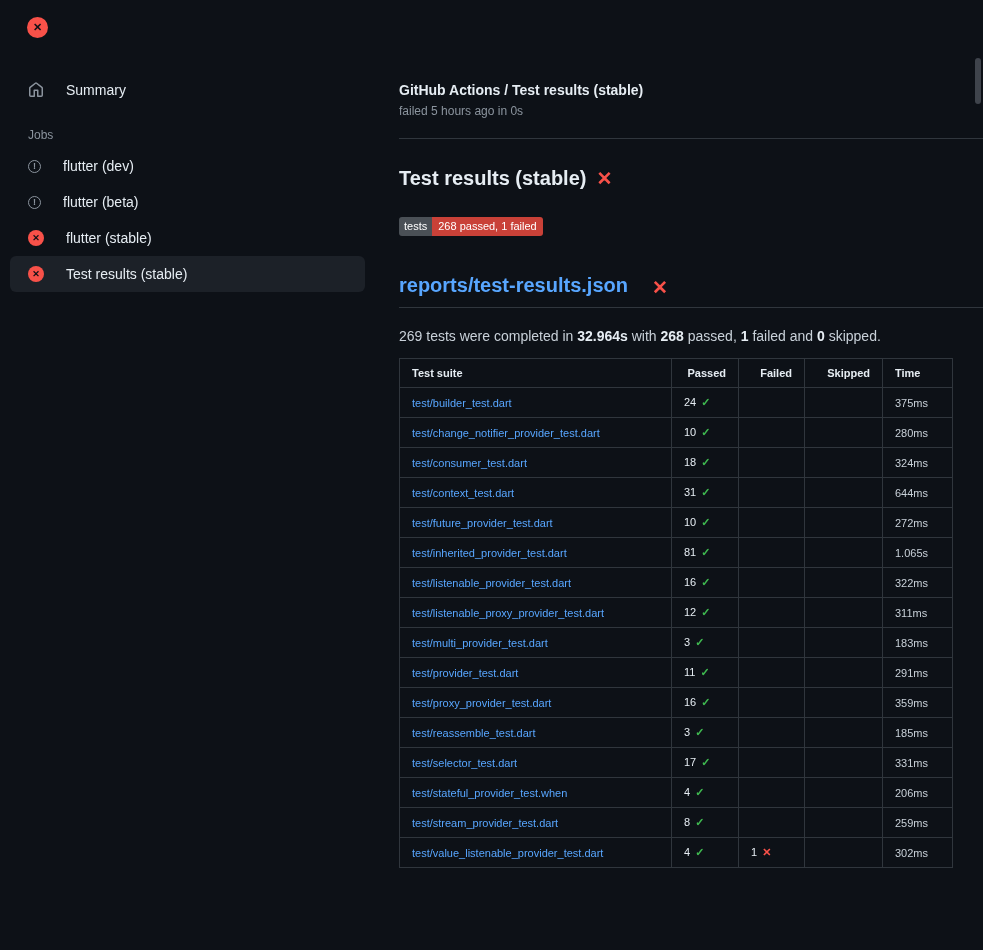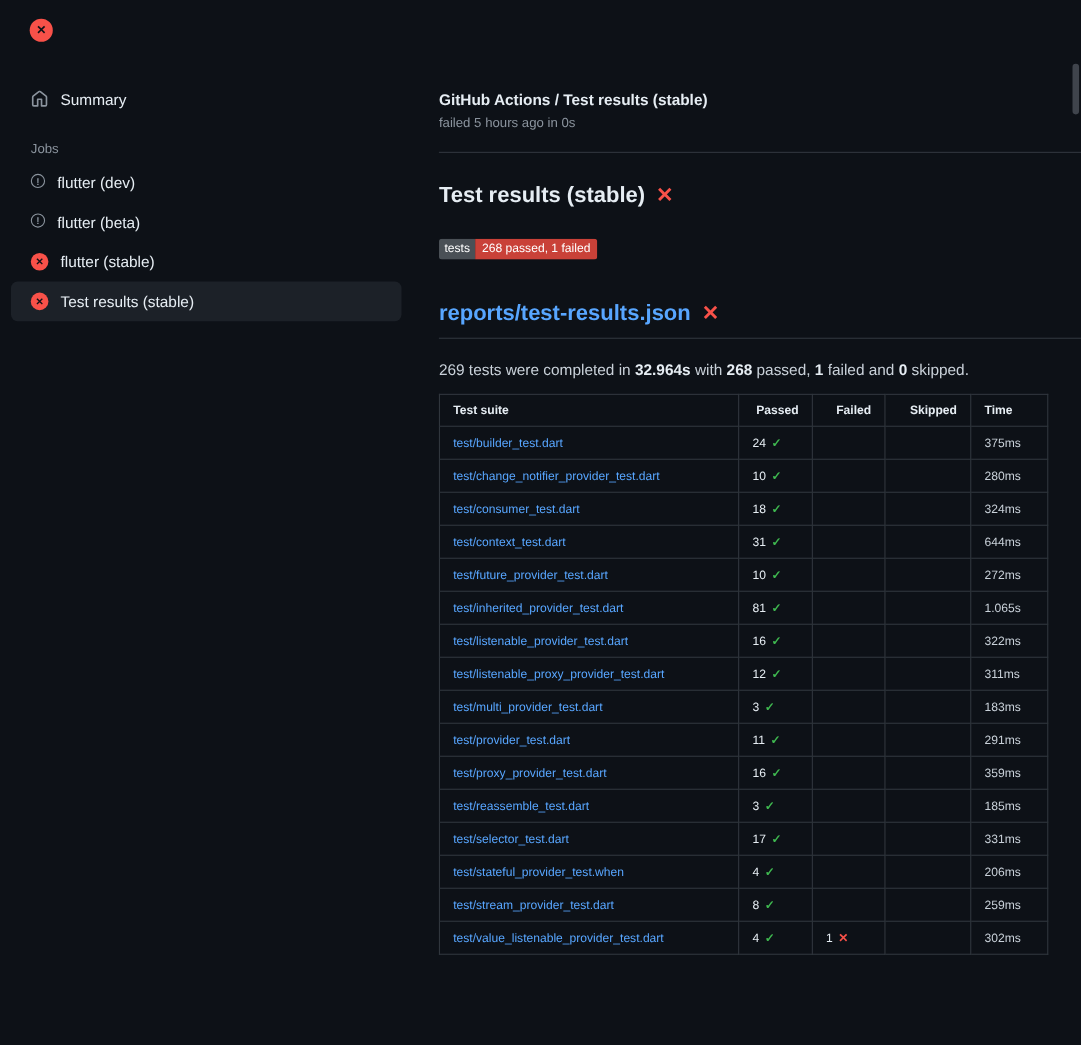--- a/index.html
+++ b/index.html
@@ -15,41 +15,41 @@
     font-family:"Liberation Sans",sans-serif;
   }
   header{display:flex;align-items:center;gap:13px;padding:17px 24px 14px 27px}
   .fail-circle{display:inline-flex;align-items:center;justify-content:center;border-radius:50%;
     background:var(--danger);color:var(--page-bg);font-weight:700;flex:none}
   .fail-circle.lg{width:21px;height:21px;font-size:11px}
   h1{margin:0;font-size:19px;font-weight:700;letter-spacing:.2px}
   .build-num{color:var(--text-secondary);font-weight:400}
   .layout{display:flex;align-items:flex-start}
   .sidebar{width:375px;flex:none;padding-top:20px}
-  .side-item{display:flex;align-items:flex-start;gap:11px;margin:0 10px;padding:10px 12px 10px 18px;
+  .side-item{display:flex;align-items:center;gap:22px;margin:0 10px;padding:10px 12px 10px 18px;
     border-radius:6px;font-size:14px;cursor:pointer}
   .side-item.selected{background:var(--selected-bg)}
   .side-label{white-space:nowrap}
   .jobs-label{color:var(--text-secondary);font-size:12px;margin:20px 0 6px 28px}
   .status-icon{flex:none;display:inline-flex;align-items:center;justify-content:center;border-radius:50%}
   .status-icon.failed{width:16px;height:16px;background:var(--danger);color:var(--page-bg);font-size:9px;font-weight:700}
   .status-icon.neutral{width:13px;height:13px;border:1.5px solid var(--text-secondary);
     color:var(--text-secondary);font-size:9px;font-weight:700}
   .home-icon{display:inline-flex;width:16px;flex:none}
   main{flex:1;min-width:0;padding:30px 0 0 24px}
   .breadcrumb{font-size:14px;font-weight:700}
   .status-line{font-size:12px;color:var(--text-secondary);margin-top:6px}
   .divider{border:none;border-top:1px solid var(--border);margin:20px 0 0}
   .section-title{display:flex;align-items:center;gap:10px;font-size:20px;font-weight:700;margin:28px 0 0}
   .x-mark{color:var(--danger);font-weight:700;font-size:19px;line-height:1}
   .badge-row{margin-top:26px}
   .badge{display:inline-flex;font-size:11px;line-height:1;border-radius:3px;overflow:hidden}
   .badge-label{background:var(--badge-label-bg);color:#ffffff;padding:4px 5px}
   .badge-value{background:var(--badge-value-bg);color:#ffffff;padding:4px 6px}
-  .report-title{display:flex;align-items:center;gap:10px;font-size:20px;font-weight:700;
+  .report-title{display:flex;align-items:flex-end;gap:24px;font-size:20px;font-weight:700;
     margin:38px 0 0;padding-bottom:10px;border-bottom:1px solid var(--border)}
   .report-link{color:var(--link);text-decoration:none}
   .summary-line{font-size:14px;color:#c9d1d9;margin:20px 0 0}
   .summary-line b{color:var(--text-primary)}
   table.results{border-collapse:collapse;margin-top:14px;font-size:11px;table-layout:fixed;width:553px}
   .results th,.results td{border:1px solid var(--border);padding:8px 12px;overflow:hidden;white-space:nowrap}
   .results th{font-weight:700;text-align:left;color:var(--text-primary)}
   .results th.right{text-align:right}
   .num-cell{}
   .suite-link{color:var(--link);text-decoration:none}

